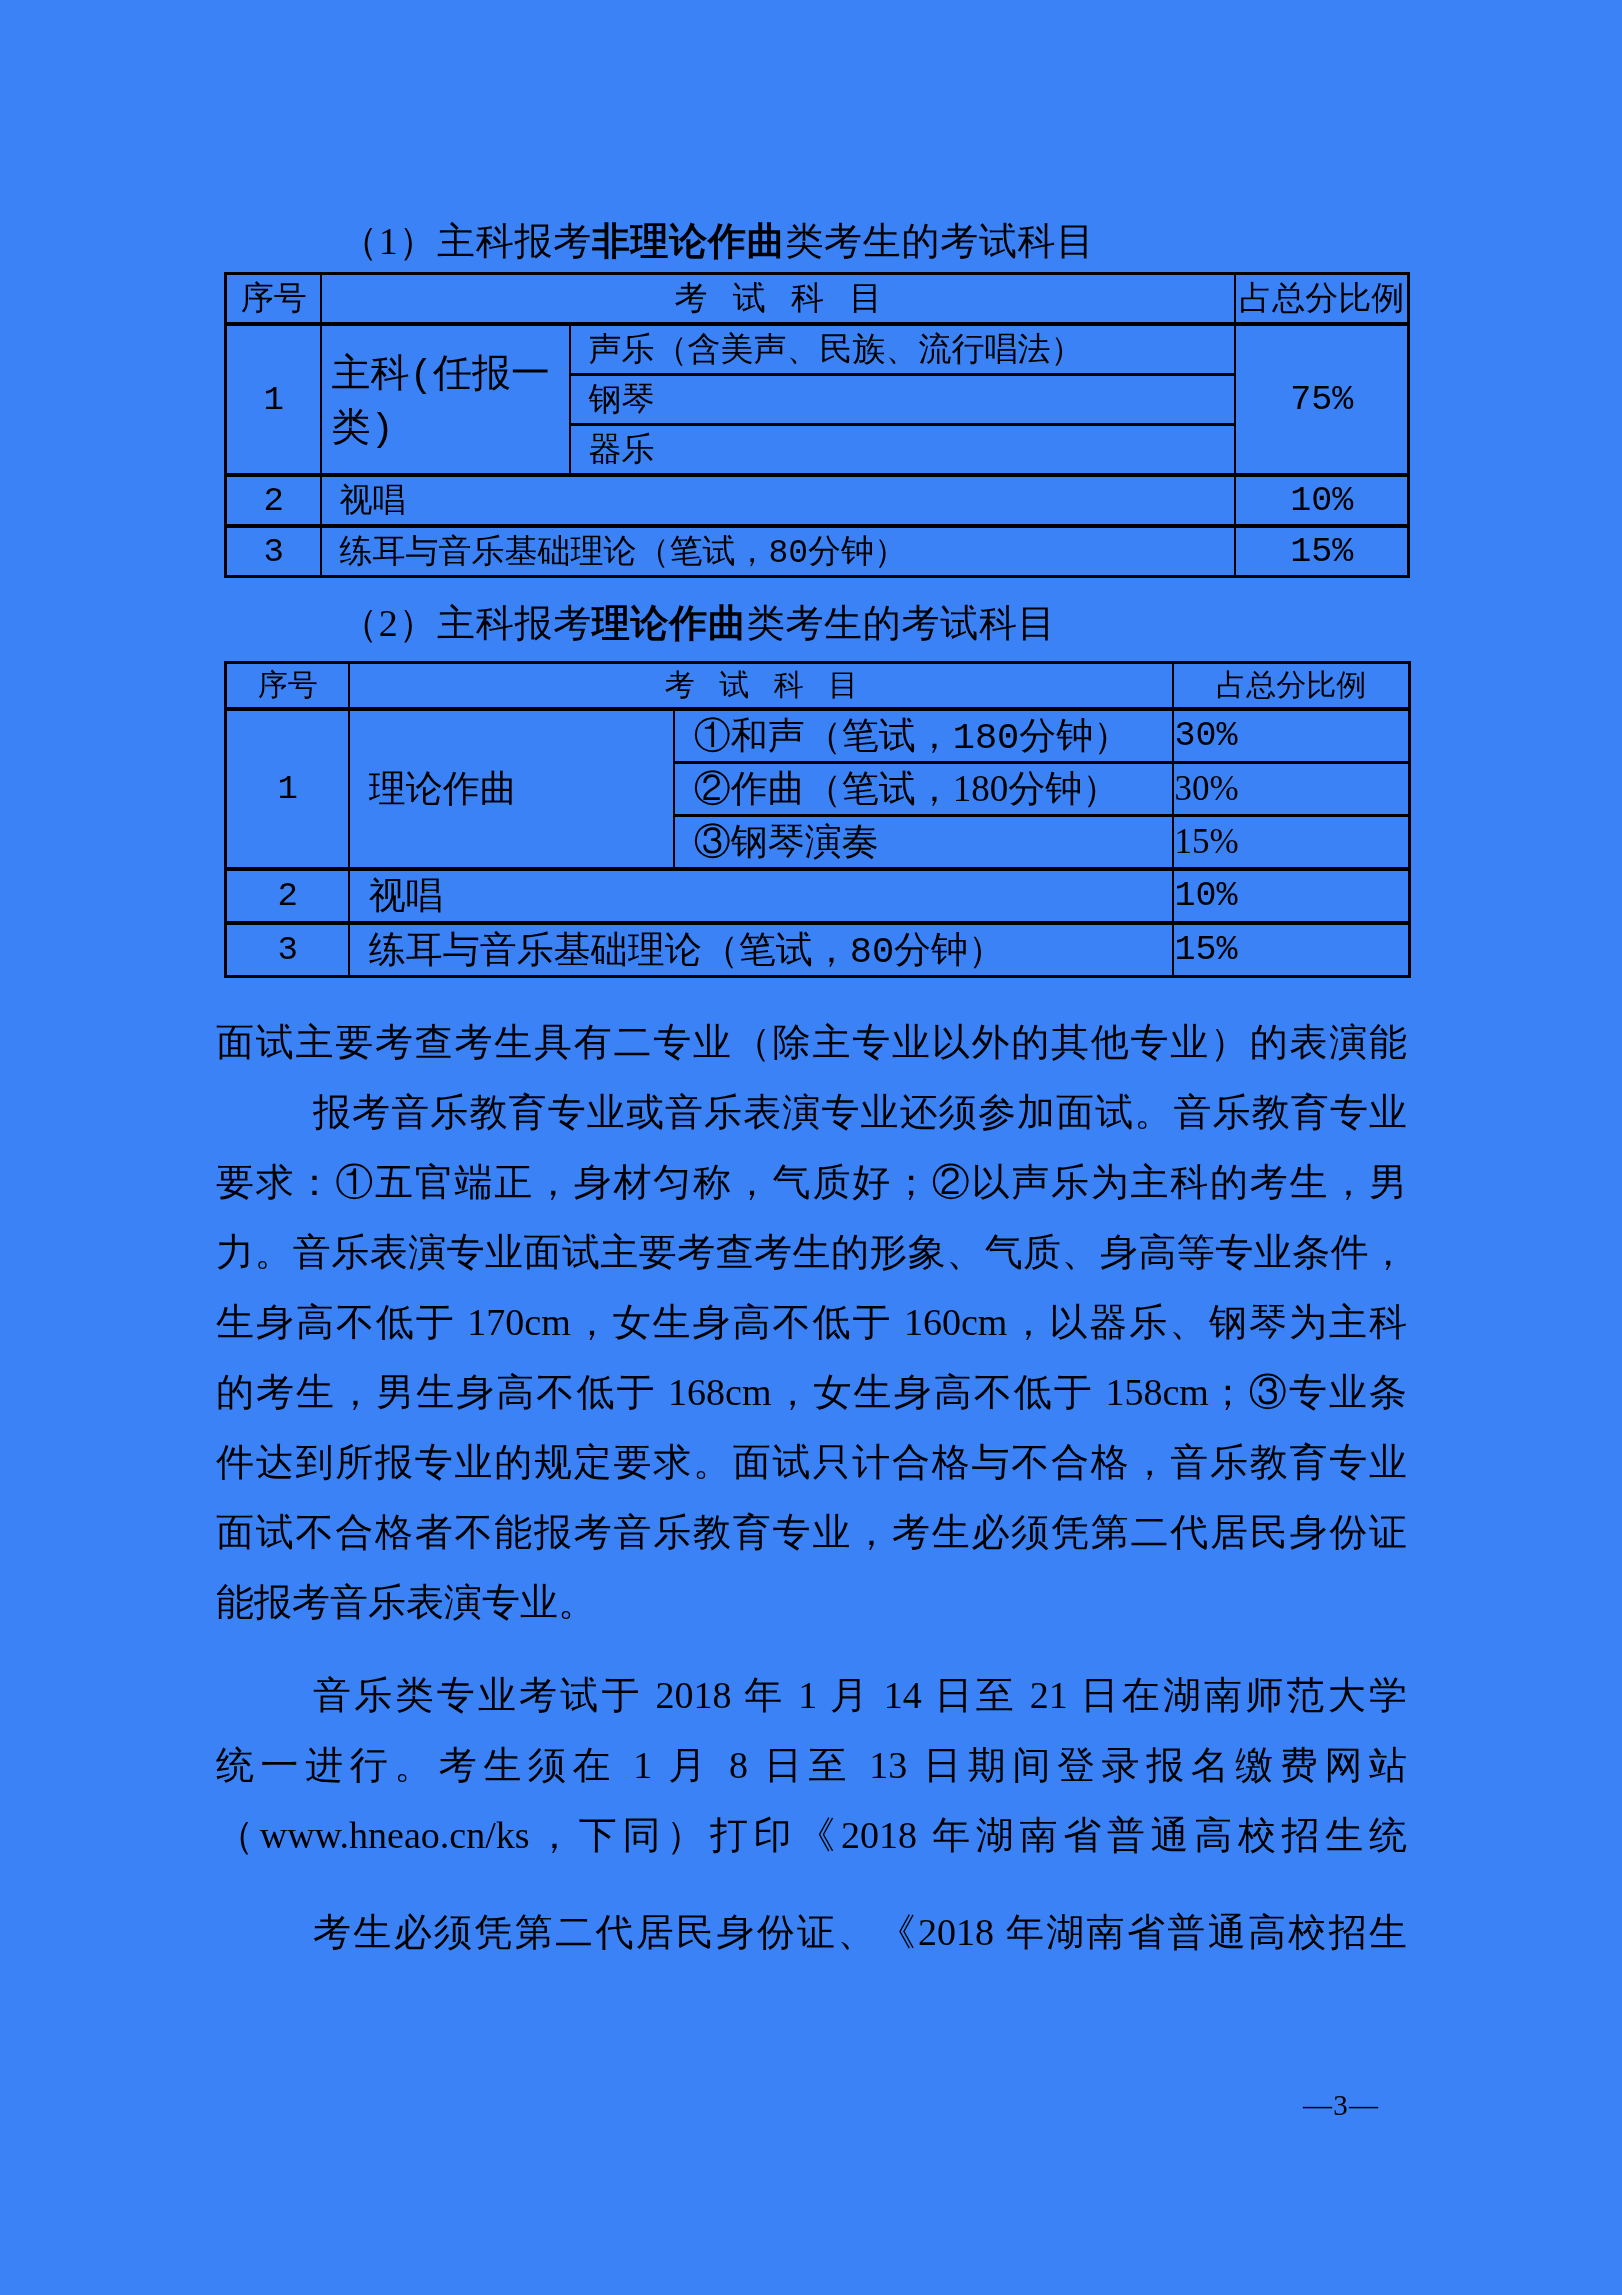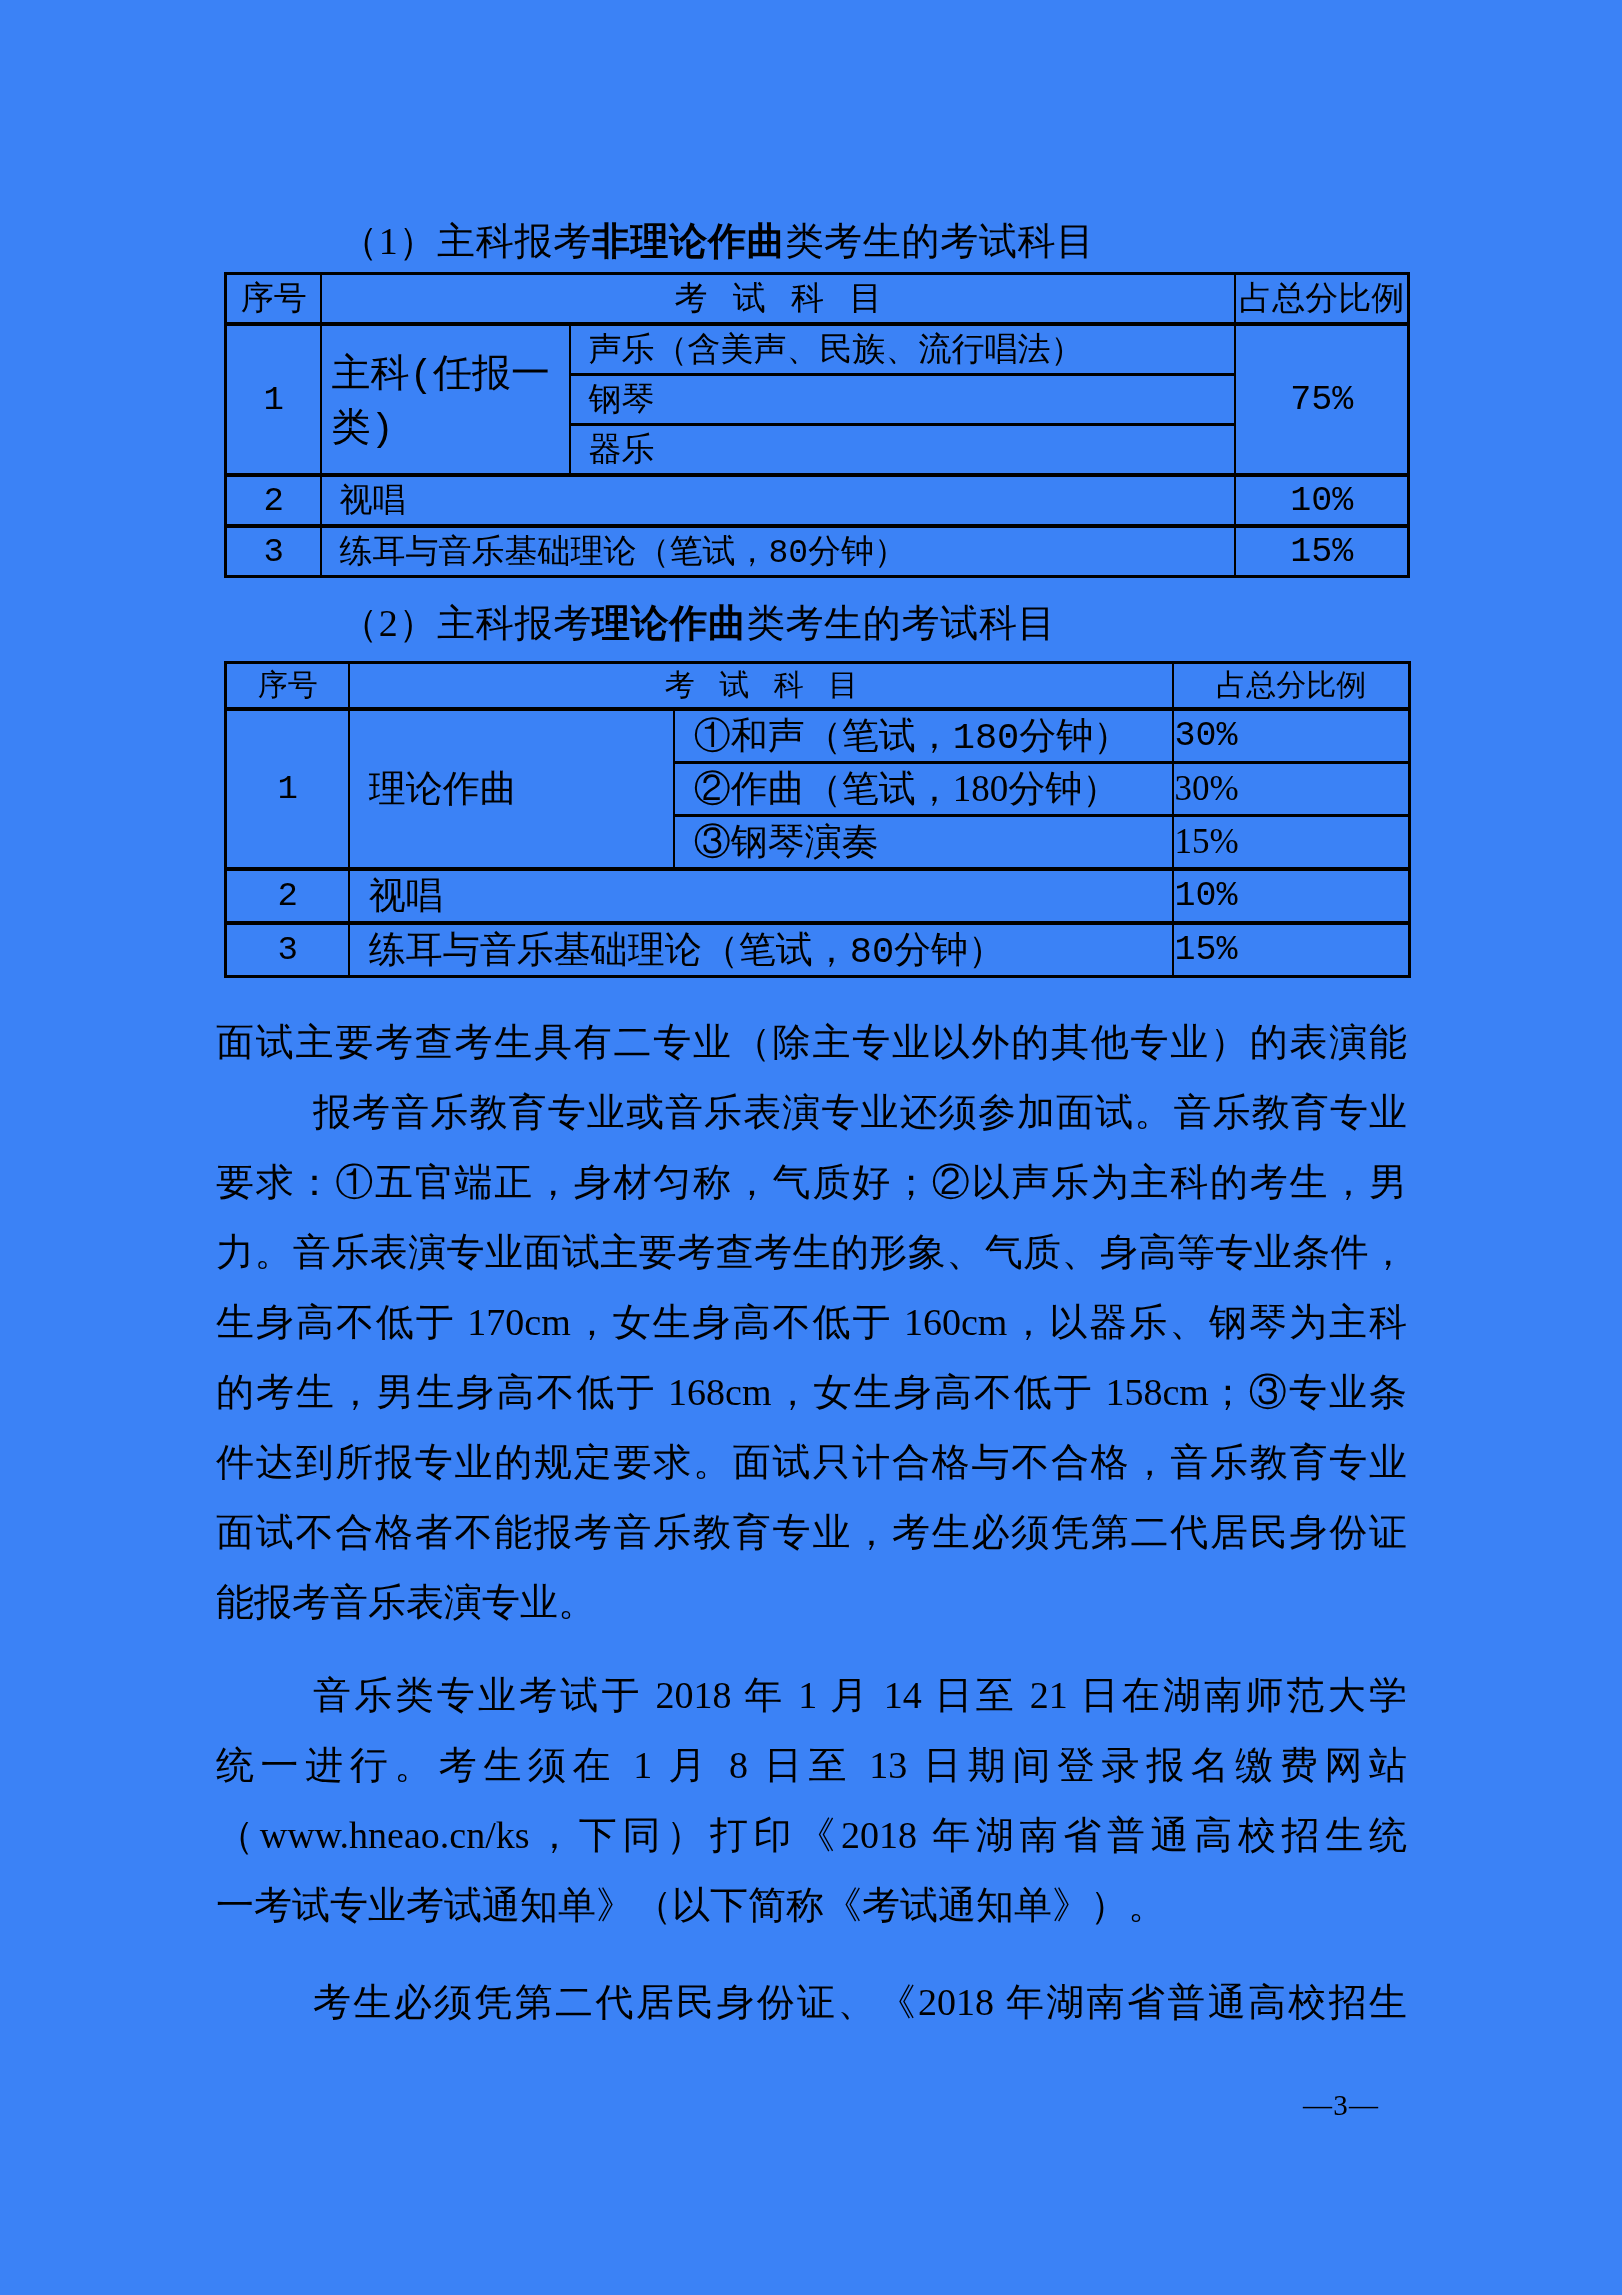--- a/index.html
+++ b/index.html
@@ -218,21 +218,20 @@
       <div class="line">件达到所报专业的规定要求。面试只计合格与不合格，音乐教育专业</div>
       <div class="line">面试不合格者不能报考音乐教育专业，考生必须凭第二代居民身份证</div>
       <div class="line last">能报考音乐表演专业。</div>
     </div>
 
 
     <div class="para p2">
       <div class="line ind">音乐类专业考试于 2018 年 1 月 14 日至 21 日在湖南师范大学</div>
       <div class="line">统一进行。考生须在 1 月 8 日至 13 日期间登录报名缴费网站</div>
       <div class="line">（www.hneao.cn/ks，下同）打印《2018 年湖南省普通高校招生统</div>
-      <div class="line last">一考试专业考试通知单》（以下简称《考试通知单》）。</div>
     </div>
 
     <div class="para p3">
       <div class="line ind">考生必须凭第二代居民身份证、《2018 年湖南省普通高校招生</div>
     </div>
 
   </div>
 
   <div class="page-number">—3—</div>
 </div>

